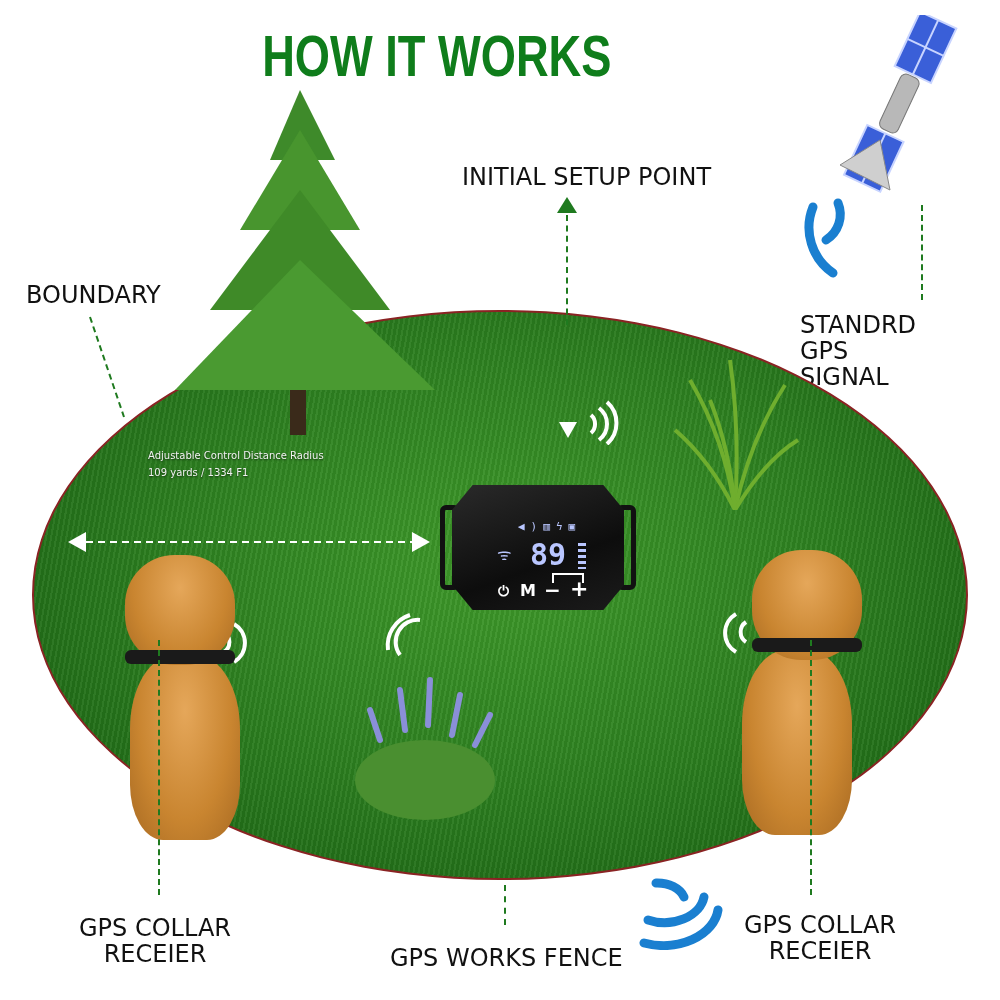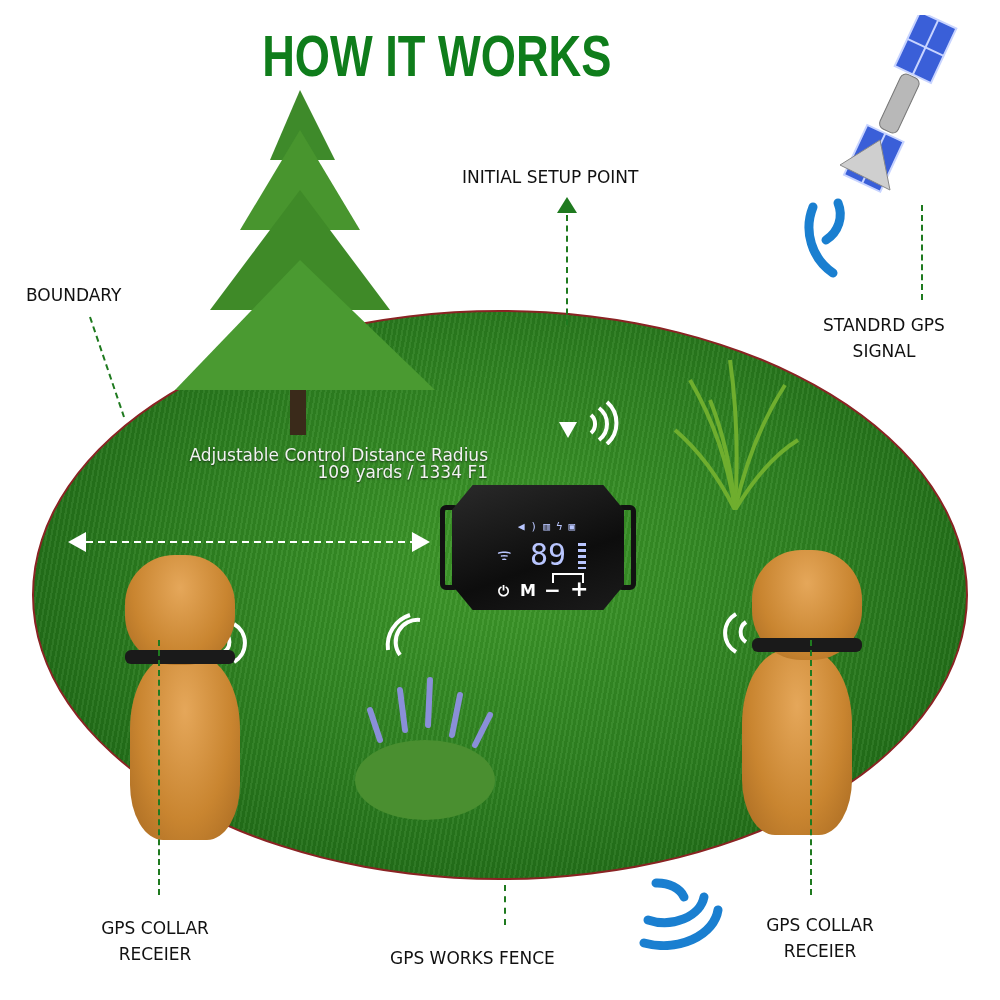--- a/index.html
+++ b/index.html
@@ -1,23 +1,23 @@
 <!DOCTYPE html>
 <html><head>
 <meta charset="utf-8">
 <style>
   html,body{margin:0;padding:0;background:#fff;}
   body{width:1000px;height:1000px;position:relative;overflow:hidden;font-family:"Liberation Sans",sans-serif;}
   .abs{position:absolute;}
   .title{left:0;top:22px;width:1120px;text-align:center;font-family:"Liberation Sans",sans-serif;font-weight:bold;font-size:58px;color:#0f7d1b;letter-spacing:0;transform:scaleX(0.78);transform-origin:0 0;}
-  .label{font-family:"DejaVu Sans",sans-serif;color:#111;font-size:17px;line-height:26px;}
+  .label{font-family:"DejaVu Sans",sans-serif;color:#111;font-size:24px;line-height:26px;}
   .lawn{left:32px;top:310px;width:936px;height:570px;border-radius:50%;background:radial-gradient(ellipse at 50% 45%,#3f9a2a 0%,#2e8221 45%,#1f6a16 80%,#175a10 100%);border:2px solid #8a2323;box-sizing:border-box;}
   .lawn-tex{left:34px;top:312px;width:932px;height:566px;border-radius:50%;background:repeating-linear-gradient(100deg,rgba(255,255,255,0.05) 0 2px,rgba(0,0,0,0.05) 2px 5px);}
   .dash-v{border-left:2px dashed #1f7a1f;width:0;}
-  .info{left:148px;top:447px;width:340px;color:#f2f2f2;font-family:"DejaVu Sans",sans-serif;font-size:17px;line-height:17px;text-shadow:0 1px 2px rgba(0,0,0,0.6);text-align:right;}
+  .info{left:148px;top:447px;width:340px;color:#f2f2f2;font-family:"DejaVu Sans",sans-serif;font-size:10px;line-height:17px;text-shadow:0 1px 2px rgba(0,0,0,0.6);}
   .device{left:440px;top:485px;width:196px;height:125px;}
   .device-body{left:12px;top:0;width:172px;height:125px;background:linear-gradient(160deg,#2a2a2a,#0d0d0d 60%,#1b1b1b);clip-path:polygon(12% 0,88% 0,100% 20%,100% 80%,88% 100%,12% 100%,0 80%,0 20%);}
   .strap{top:20px;width:20px;height:85px;border:5px solid #111;border-radius:6px;box-sizing:border-box;}
   .lcd{color:#b9c6ff;font-family:"DejaVu Sans Mono",monospace;}
   .btn{color:#fff;font-weight:bold;font-family:"DejaVu Sans",sans-serif;}
   .dog{border-radius:40% 40% 30% 30%;background:radial-gradient(ellipse at 50% 30%,#e5a75a,#c98530 60%,#a86a22);}
 </style>
 </head>
 <body>
 
@@ -38,21 +38,21 @@
 </div>
 
 <div class="abs" style="left:778px;top:195px;width:80px;height:85px;">
   <svg width="80" height="85" viewBox="0 0 80 85">
     <path d="M60 8 A30 30 0 0 1 48 45" stroke="#1a7fd0" stroke-width="9" fill="none" stroke-linecap="round"></path>
     <path d="M35 12 A55 55 0 0 0 55 78" stroke="#1a7fd0" stroke-width="9" fill="none" stroke-linecap="round"></path>
     <path d="M12 10 A75 75 0 0 0 40 80" stroke="#1a7fd0" stroke-width="9" fill="none" stroke-linecap="round" opacity="0"></path>
   </svg>
 </div>
 <div class="abs dash-v" style="left:921px;top:205px;height:95px;"></div>
-<div class="abs label" style="left:800px;top:312px;width:168px;text-align:center;">
+<div class="abs label" style="left:800px;top:312px;width:168px;text-align:left;">
   <div>STANDRD GPS</div>
   <div>SIGNAL</div>
 </div>
 
 <div class="abs lawn"></div>
 <div class="abs lawn-tex"></div>
 
 <div class="abs" style="left:175px;top:90px;width:270px;height:350px;">
   <svg width="270" height="350" viewBox="0 0 270 350">
     <rect x="115" y="280" width="16" height="65" fill="#3a2a1a"></rect>
@@ -114,21 +114,21 @@
 </div>
 
 <div class="abs device">
   <div class="abs strap" style="left:0;"></div>
   <div class="abs strap" style="left:176px;"></div>
   <div class="abs device-body"></div>
   <div class="abs lcd" style="left:78px;top:35px;font-size:11px;letter-spacing:6px;">
     <span>◀)</span><span>▥</span><span>ϟ</span><span>▣</span>
   </div>
   <div class="abs lcd" style="left:57px;top:58px;font-size:16px;">ᯤ</div>
-  <div class="abs lcd" style="left:90px;top:52px;font-size:30px;font-weight:normal;">89</div>
+  <div class="abs lcd" style="left:90px;top:52px;font-size:30px;font-weight:bold;">89</div>
   <div class="abs" style="left:138px;top:58px;width:8px;height:26px;background:repeating-linear-gradient(#b9c6ff 0 3px,transparent 3px 6px);"></div>
   <div class="abs" style="left:112px;top:88px;width:28px;height:8px;border-top:2px solid #fff;border-left:2px solid #fff;border-right:2px solid #fff;"></div>
   <div class="abs btn" style="left:58px;top:98px;font-size:14px;">⏻</div>
   <div class="abs btn" style="left:80px;top:96px;font-size:16px;">M</div>
   <div class="abs btn" style="left:104px;top:93px;font-size:20px;">−</div>
   <div class="abs btn" style="left:130px;top:91px;font-size:22px;">+</div>
 </div>
 
 <div class="abs" style="left:555px;top:400px;width:80px;height:45px;">
   <svg width="80" height="45">

